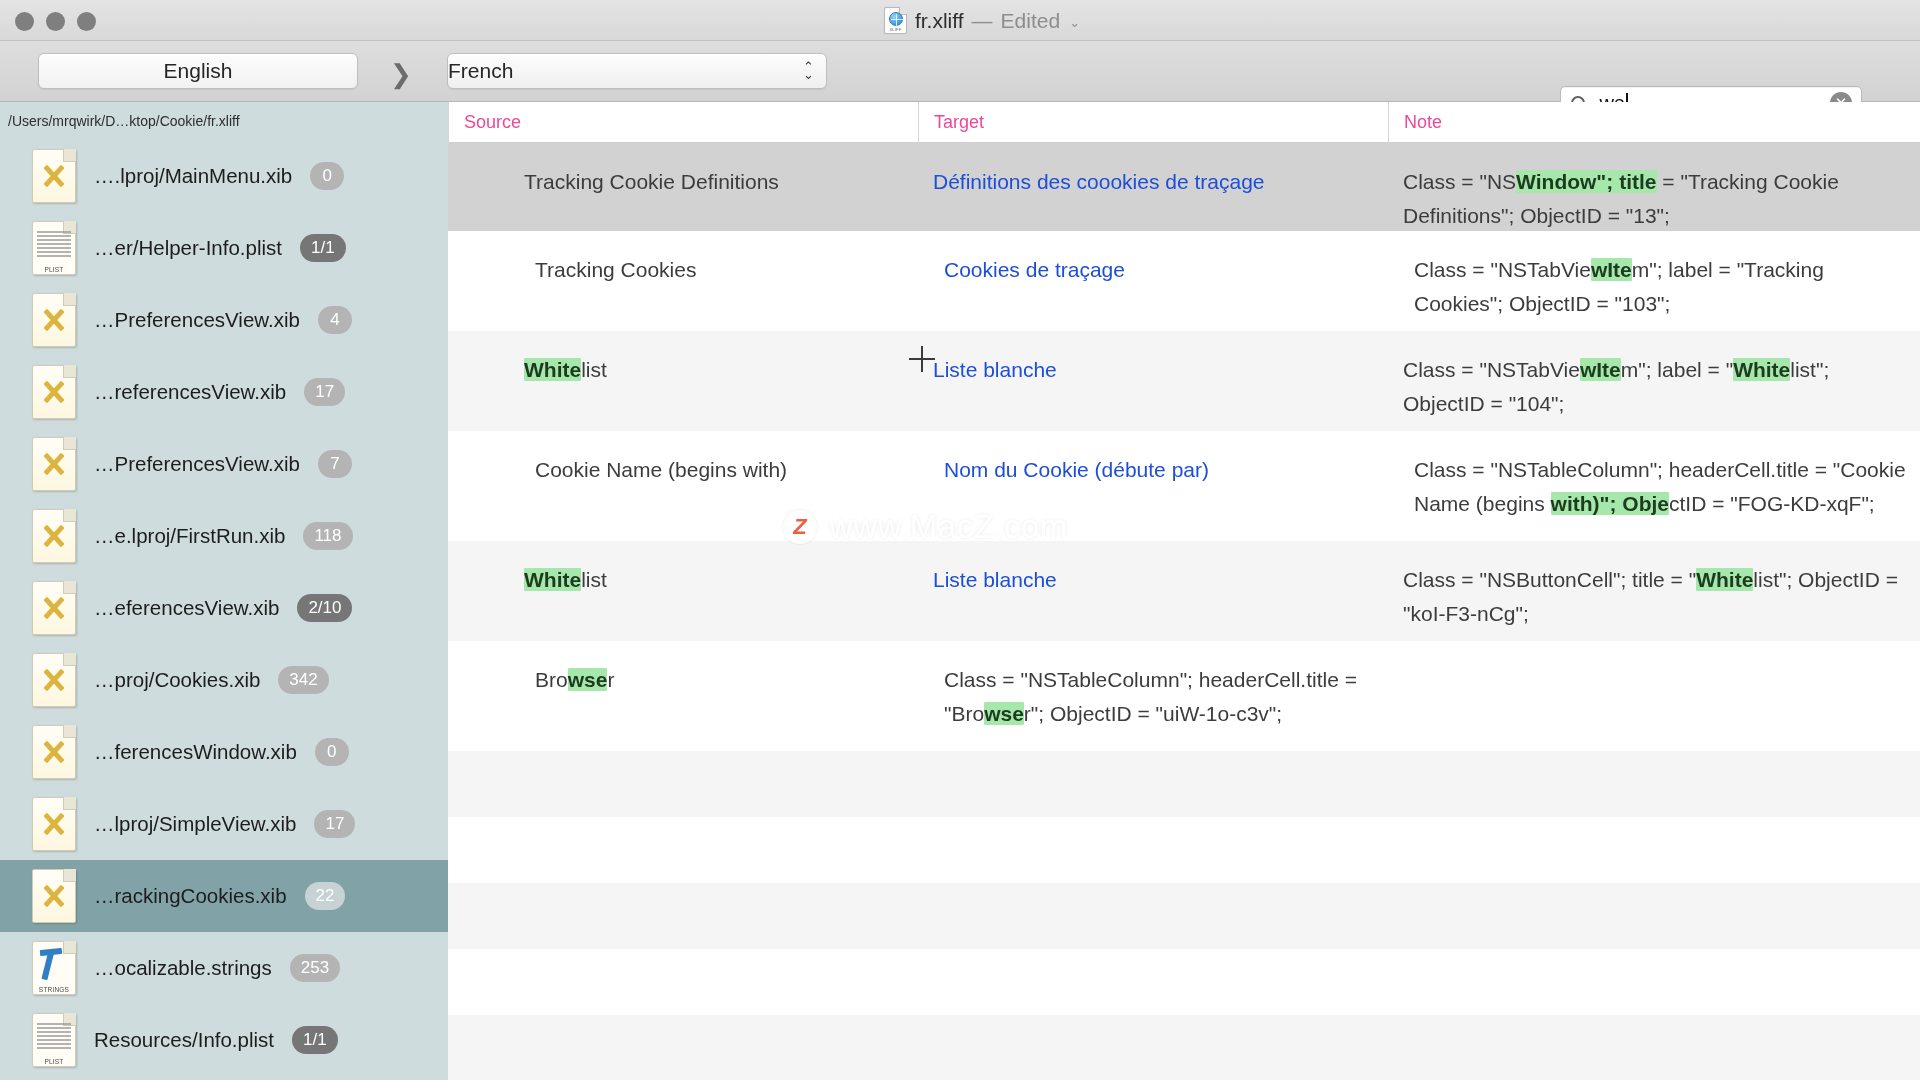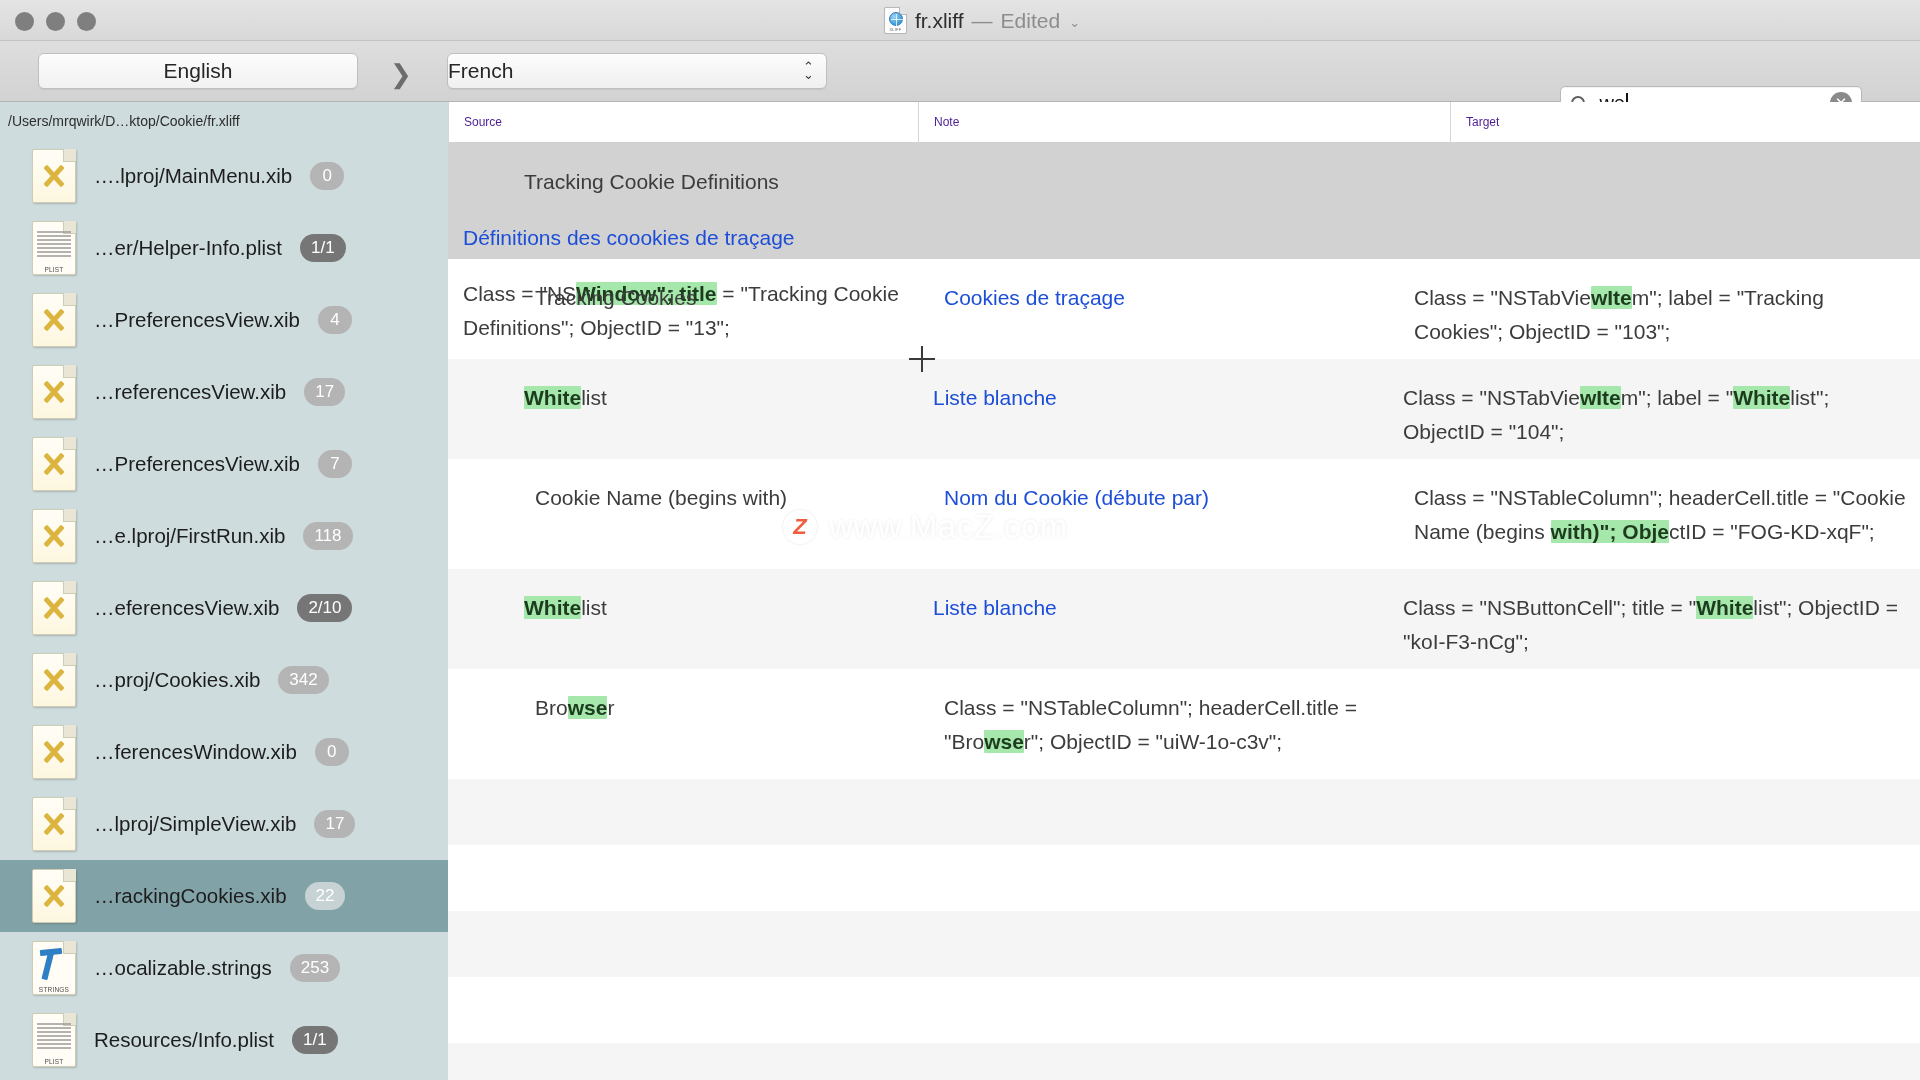--- a/index.html
+++ b/index.html
@@ -230,21 +230,21 @@
     background: #ffffff;
     overflow: hidden;
   }
   .thead {
     display: flex; height: 41px;
     background: #ffffff;
     border-bottom: 1px solid #cfcfcf;
     align-items: center;
   }
   .th {
-    font-size: 12px; color: #4c1d95;
+    font-size: 18px; color: #ec4899;
     padding-left: 15px; height: 41px;
     display: flex; align-items: center;
     border-left: 1px solid #d6d6d6;
     flex: none;
   }
   .th.c-source { width: 470px; }
   .th.c-target { width: 470px; }
   .th.c-note   { width: 532px; }
   .trow {
     display: flex; align-items: flex-start;
@@ -458,25 +458,25 @@
         </div>
         <div class="side-label">Resources/Info.plist</div>
         <div class="badge dark">1/1</div>
       </div>
     </div>
 </div>
 
 <div class="table-wrap">
   <div class="thead">
     <div class="th c-source">Source</div>
+    <div class="th c-target">Target</div>
     <div class="th c-note">Note</div>
-    <div class="th c-target">Target</div>
   </div>
   <div id="table-body">
-      <div class="trow selected" style="height: 116px; flex-direction: column;">
+      <div class="trow selected" style="height: 88px;">
         <div class="td c-source"><span>Tracking Cookie Definitions</span></div>
         <div class="td c-target"><span>Définitions des coookies de traçage</span></div>
         <div class="td c-note"><span>Class = "NS</span><span class="hl">Window"; title</span><span> = "Tracking Cookie Definitions"; ObjectID = "13";</span></div>
       </div>
       <div class="trow even" style="height: 100px;">
         <div class="td c-source"><span>Tracking Cookies</span></div>
         <div class="td c-target"><span>Cookies de traçage</span></div>
         <div class="td c-note"><span>Class = "NSTabVie</span><span class="hl">wIte</span><span>m"; label = "Tracking Cookies"; ObjectID = "103";</span></div>
       </div>
       <div class="trow odd" style="height: 100px;">

